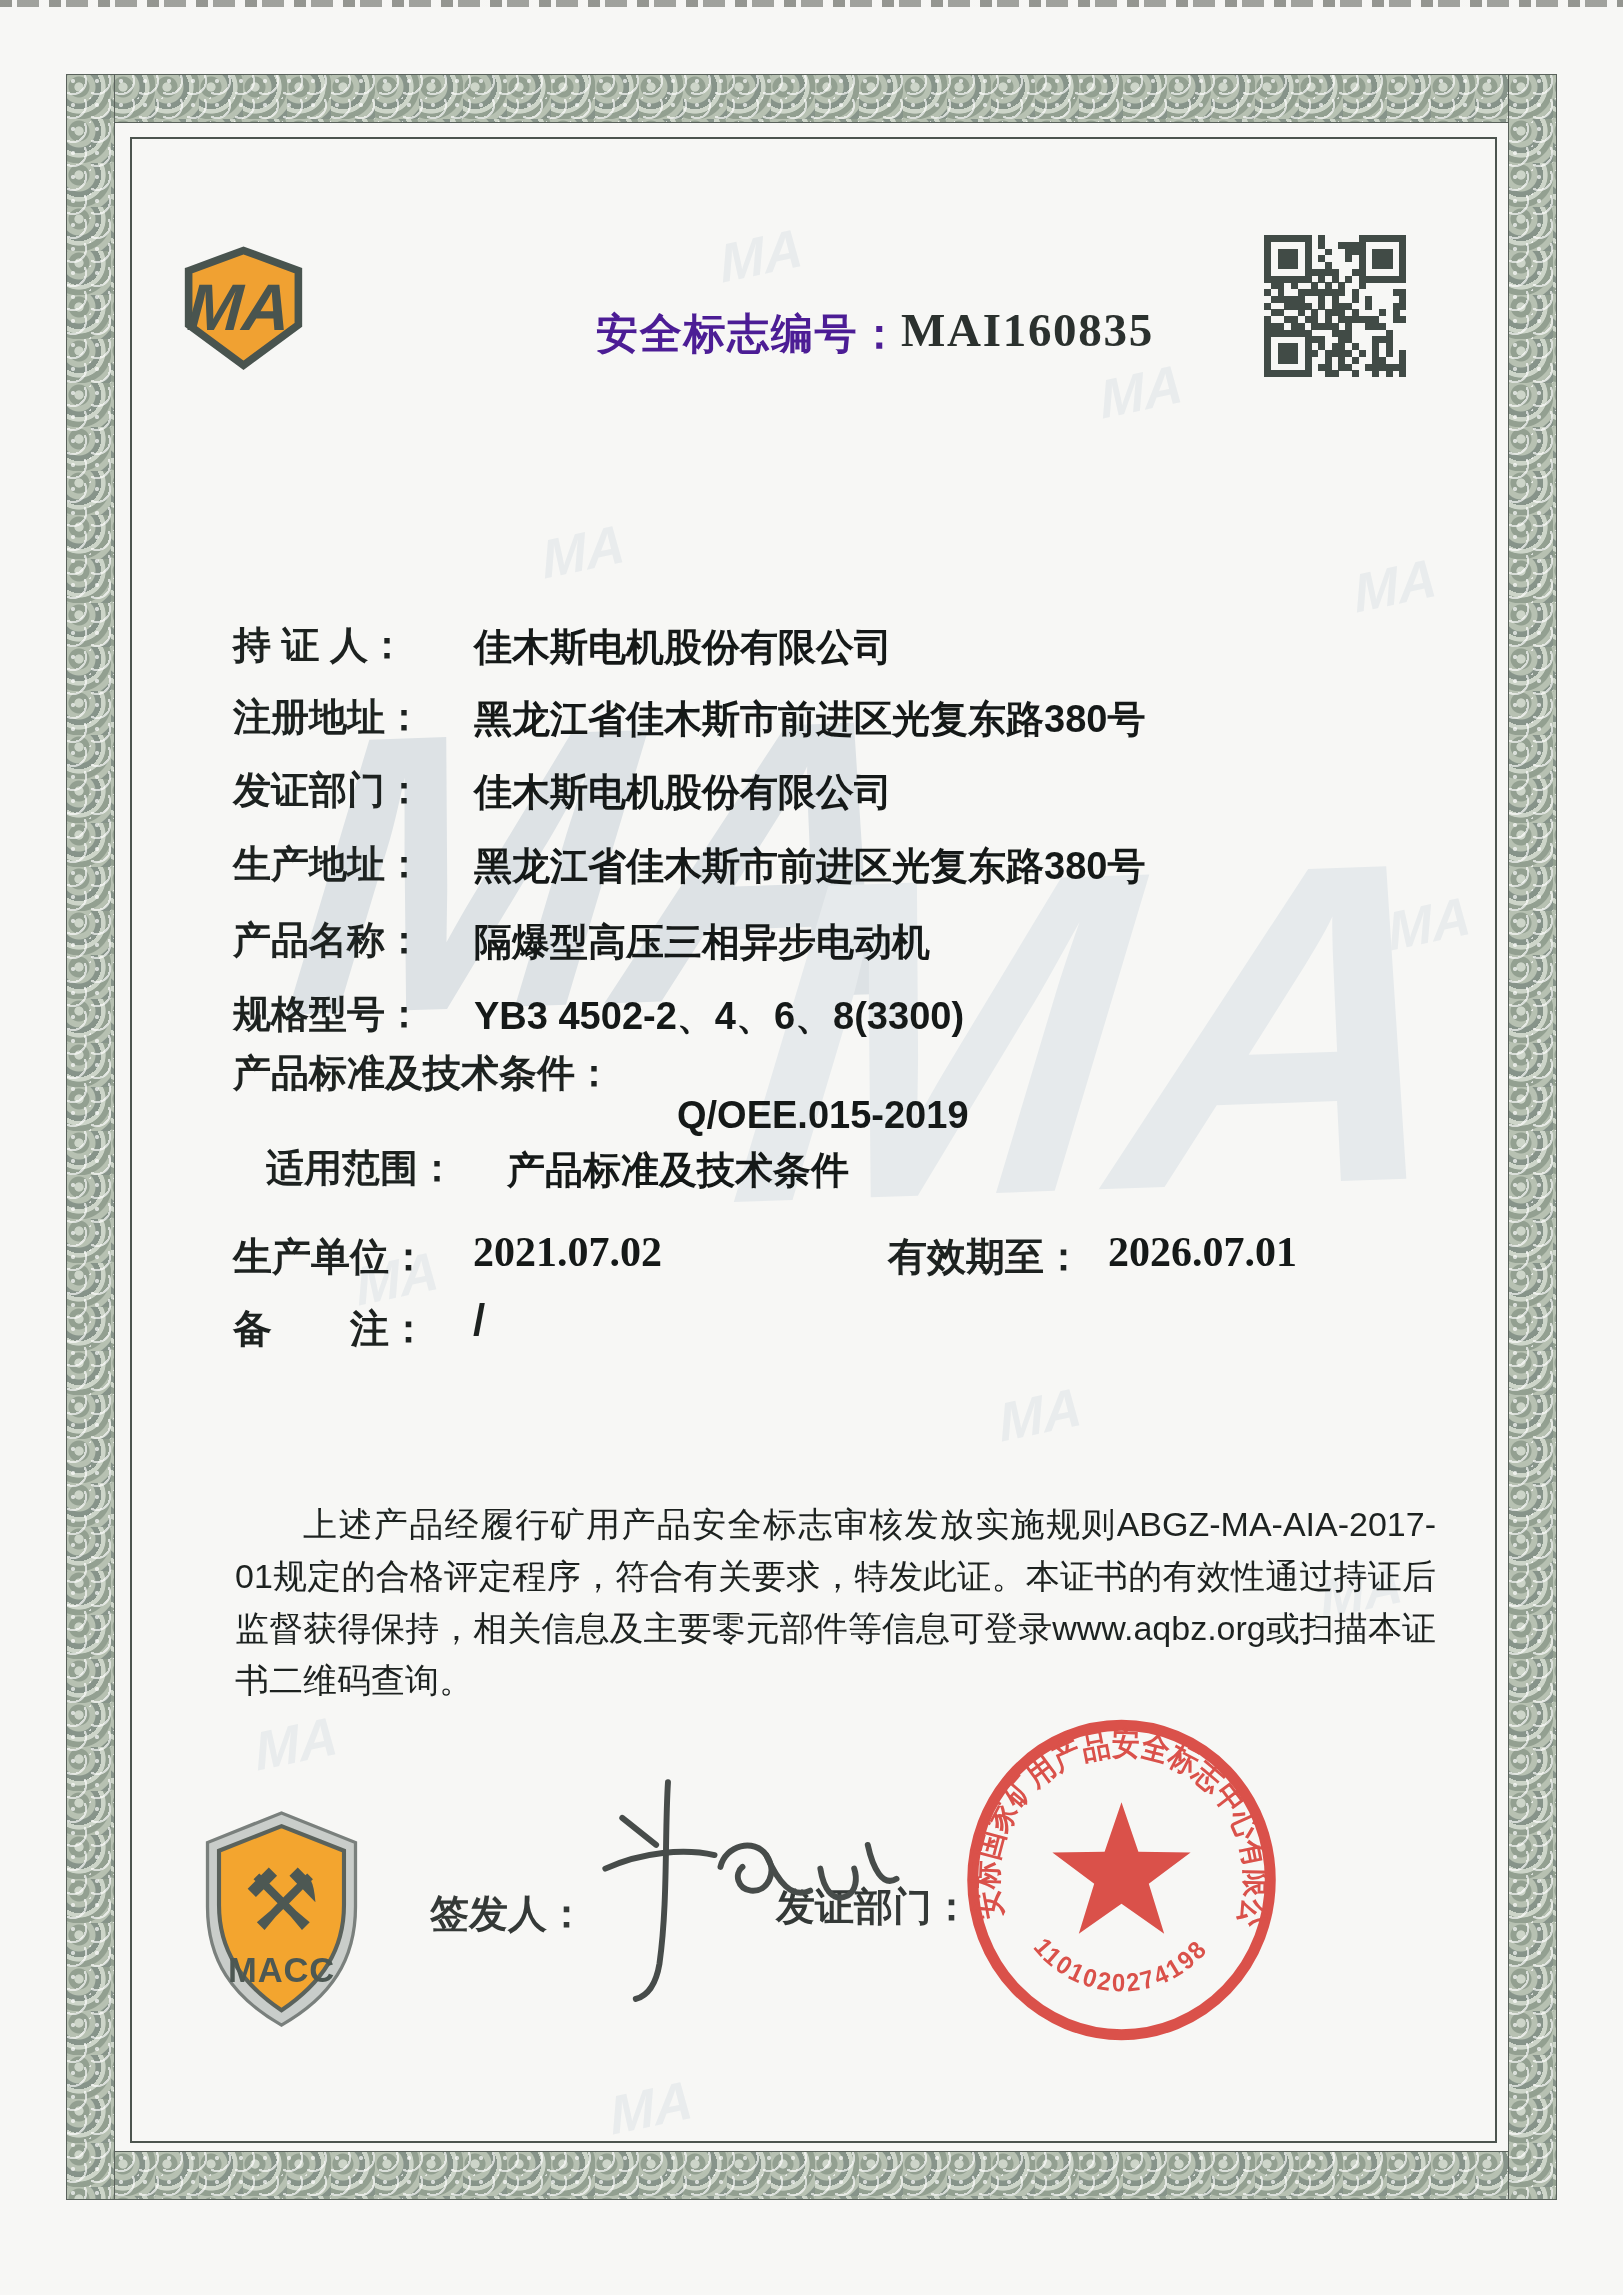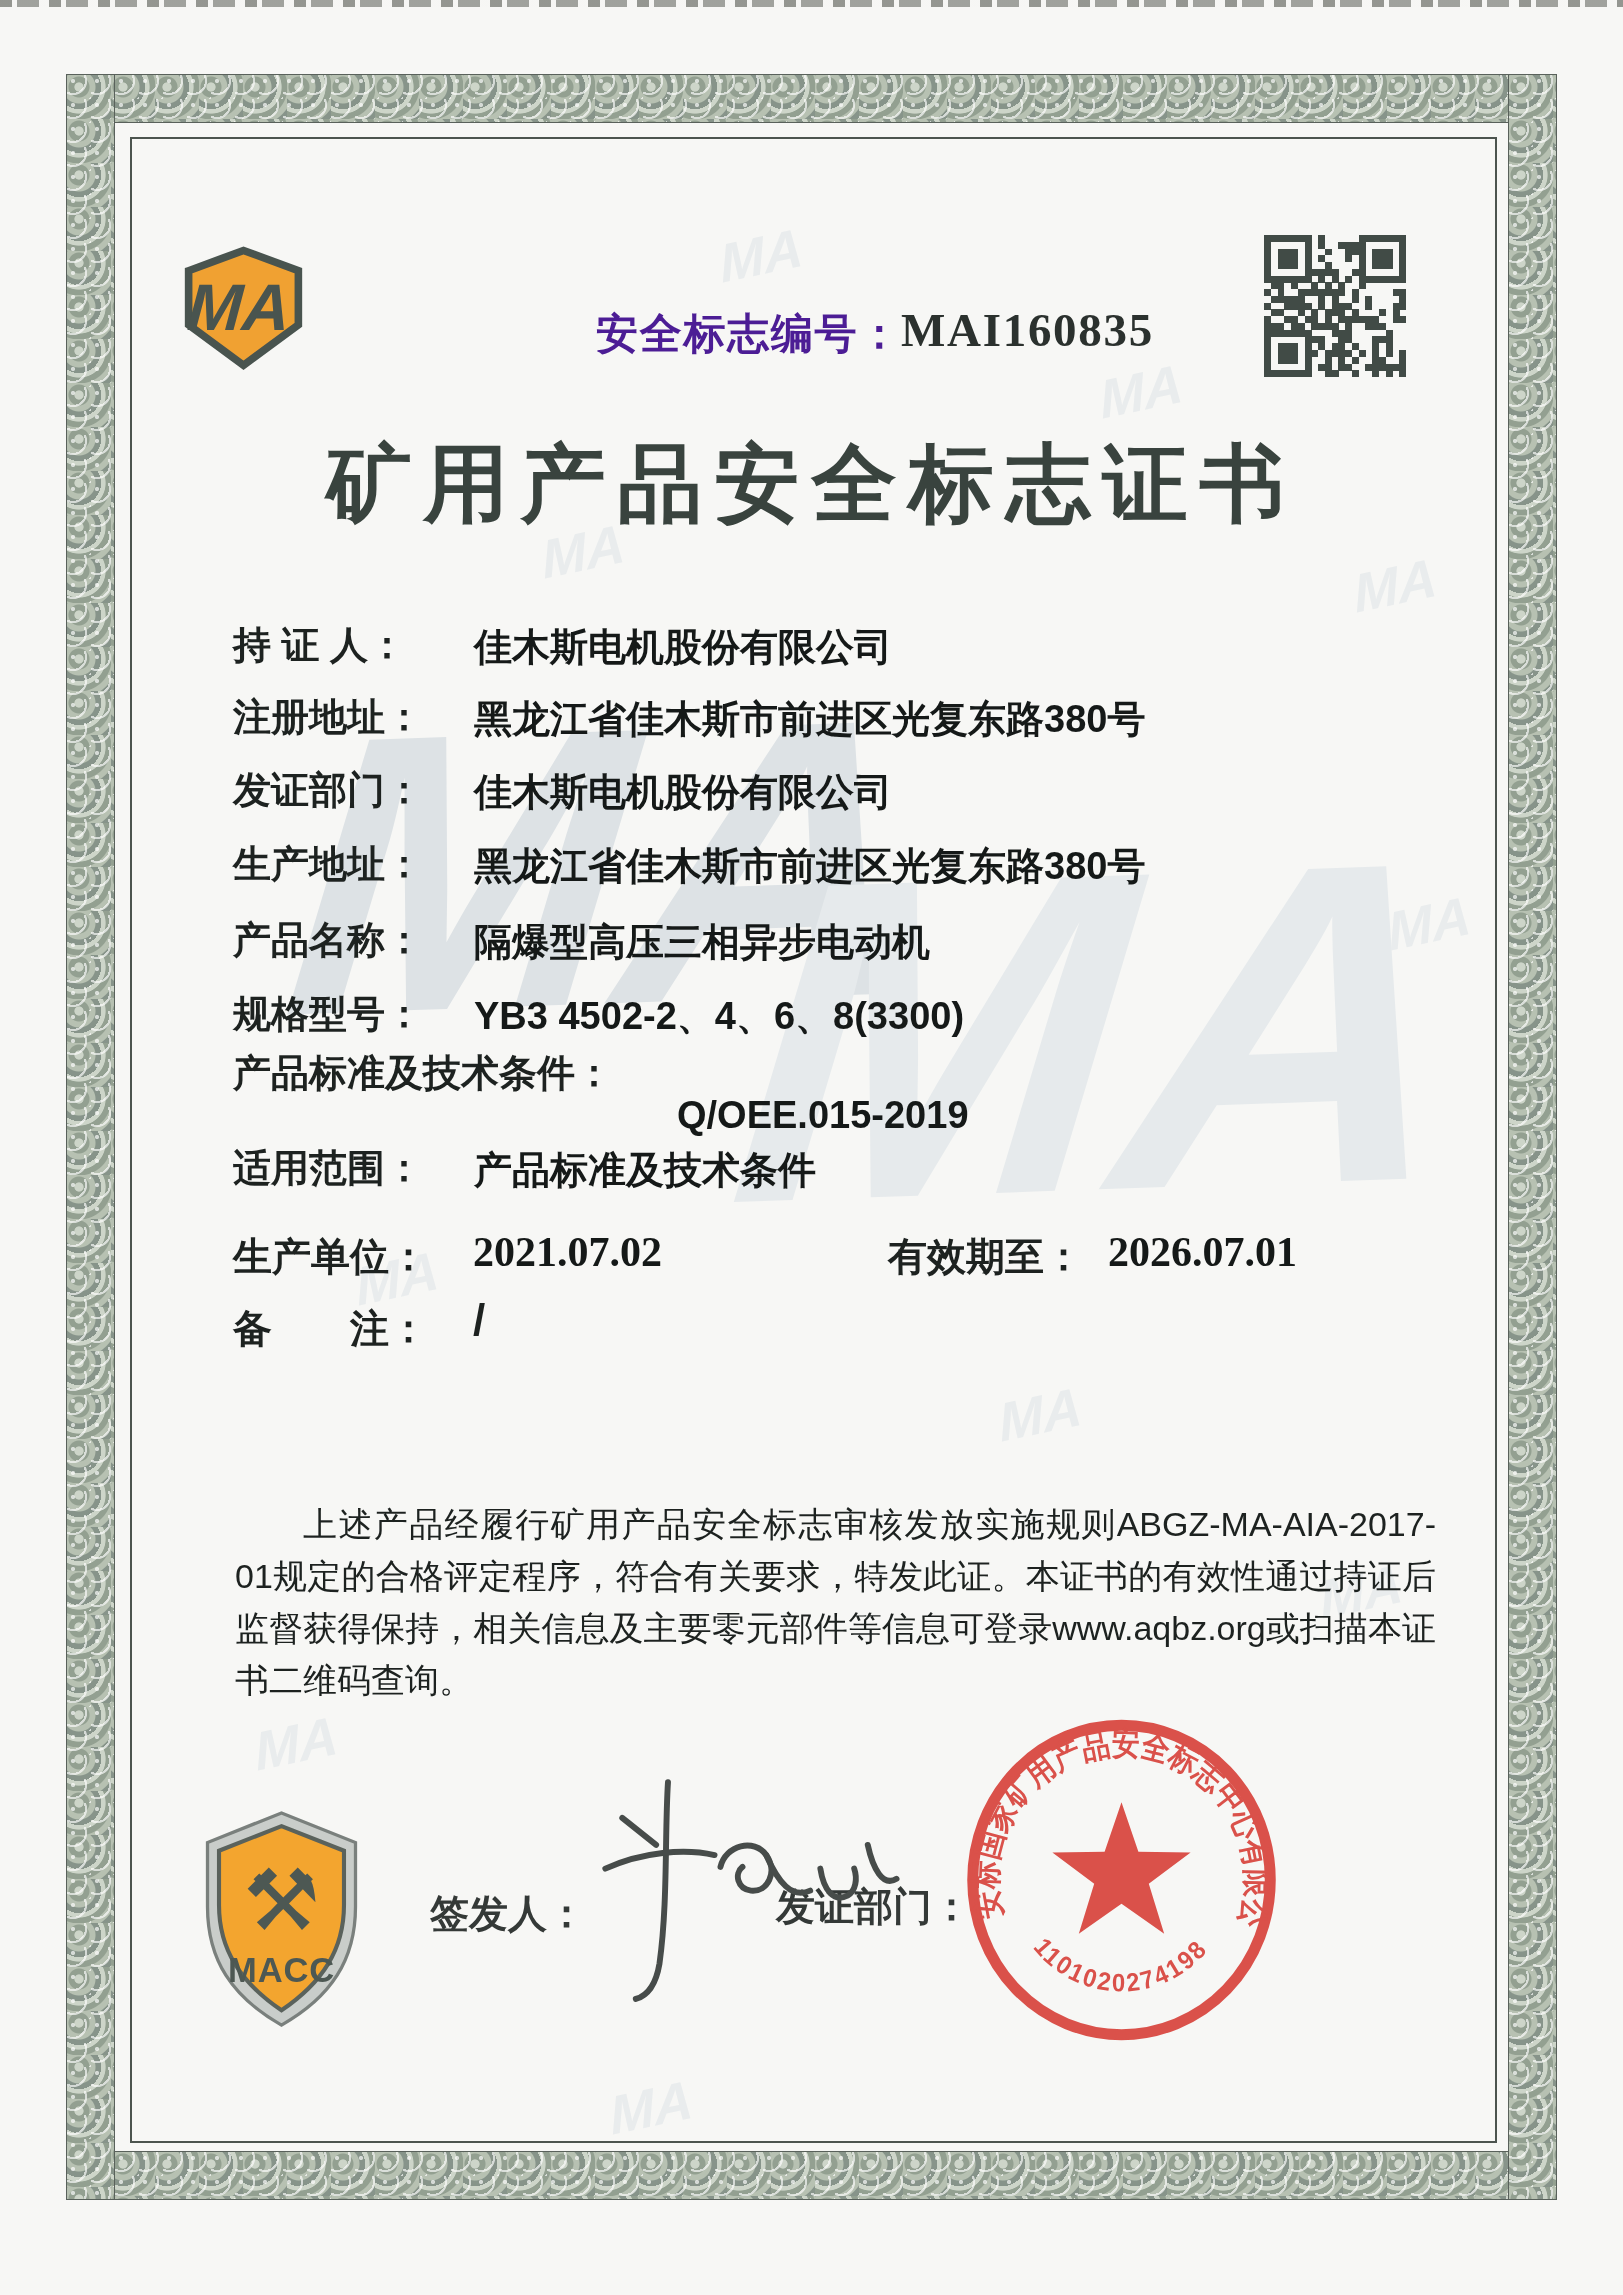--- a/index.html
+++ b/index.html
@@ -326,21 +326,20 @@
       <i style="left: 34px; top: 135px;"></i>
       <i style="left: 41px; top: 135px;"></i>
       <i style="left: 61px; top: 135px;"></i>
       <i style="left: 68px; top: 135px;"></i>
       <i style="left: 88px; top: 135px;"></i>
       <i style="left: 108px; top: 135px;"></i>
       <i style="left: 122px; top: 135px;"></i>
       <i style="left: 135px; top: 135px;"></i>
     </div>
 
-  <div class="cert-title">矿用产品安全标志证书</div>
 
   <div id="rows">
       <div class="row" style="top: 620px;">
         <span class="flabel">持 证 人：</span>
         <span class="fvalue" style="left: 241px;">佳木斯电机股份有限公司</span>
       </div>
       <div class="row" style="top: 692px;">
         <span class="flabel">注册地址：</span>
         <span class="fvalue" style="left: 241px;">黑龙江省佳木斯市前进区光复东路380号</span>
       </div>
@@ -357,21 +356,21 @@
         <span class="fvalue" style="left: 241px;">隔爆型高压三相异步电动机</span>
       </div>
       <div class="row" style="top: 989px;">
         <span class="flabel">规格型号：</span>
         <span class="fvalue" style="left: 241px;">YB3 4502-2、4、6、8(3300)</span>
       </div>
       <div class="row" style="top: 1048px;">
         <span class="flabel">产品标准及技术条件：</span>
         <span class="fvalue2" style="left: 423px; margin-left: 21px;">Q/OEE.015-2019</span>
       </div>
-      <div class="row" style="top: 1143px;">
+      <div class="row" style="top: 1143px; margin-left: 33px;">
         <span class="flabel">适用范围：</span>
         <span class="fvalue" style="left: 241px;">产品标准及技术条件</span>
       </div>
     </div>
 
   <div class="date-label" style="left:233px;top:1230px;">生产单位：</div>
   <div class="date-value" style="left:473px;top:1228px;">2021.07.02</div>
   <div class="date-label" style="left:888px;top:1230px;">有效期至：</div>
   <div class="date-value" style="left:1108px;top:1228px;">2026.07.01</div>
 

